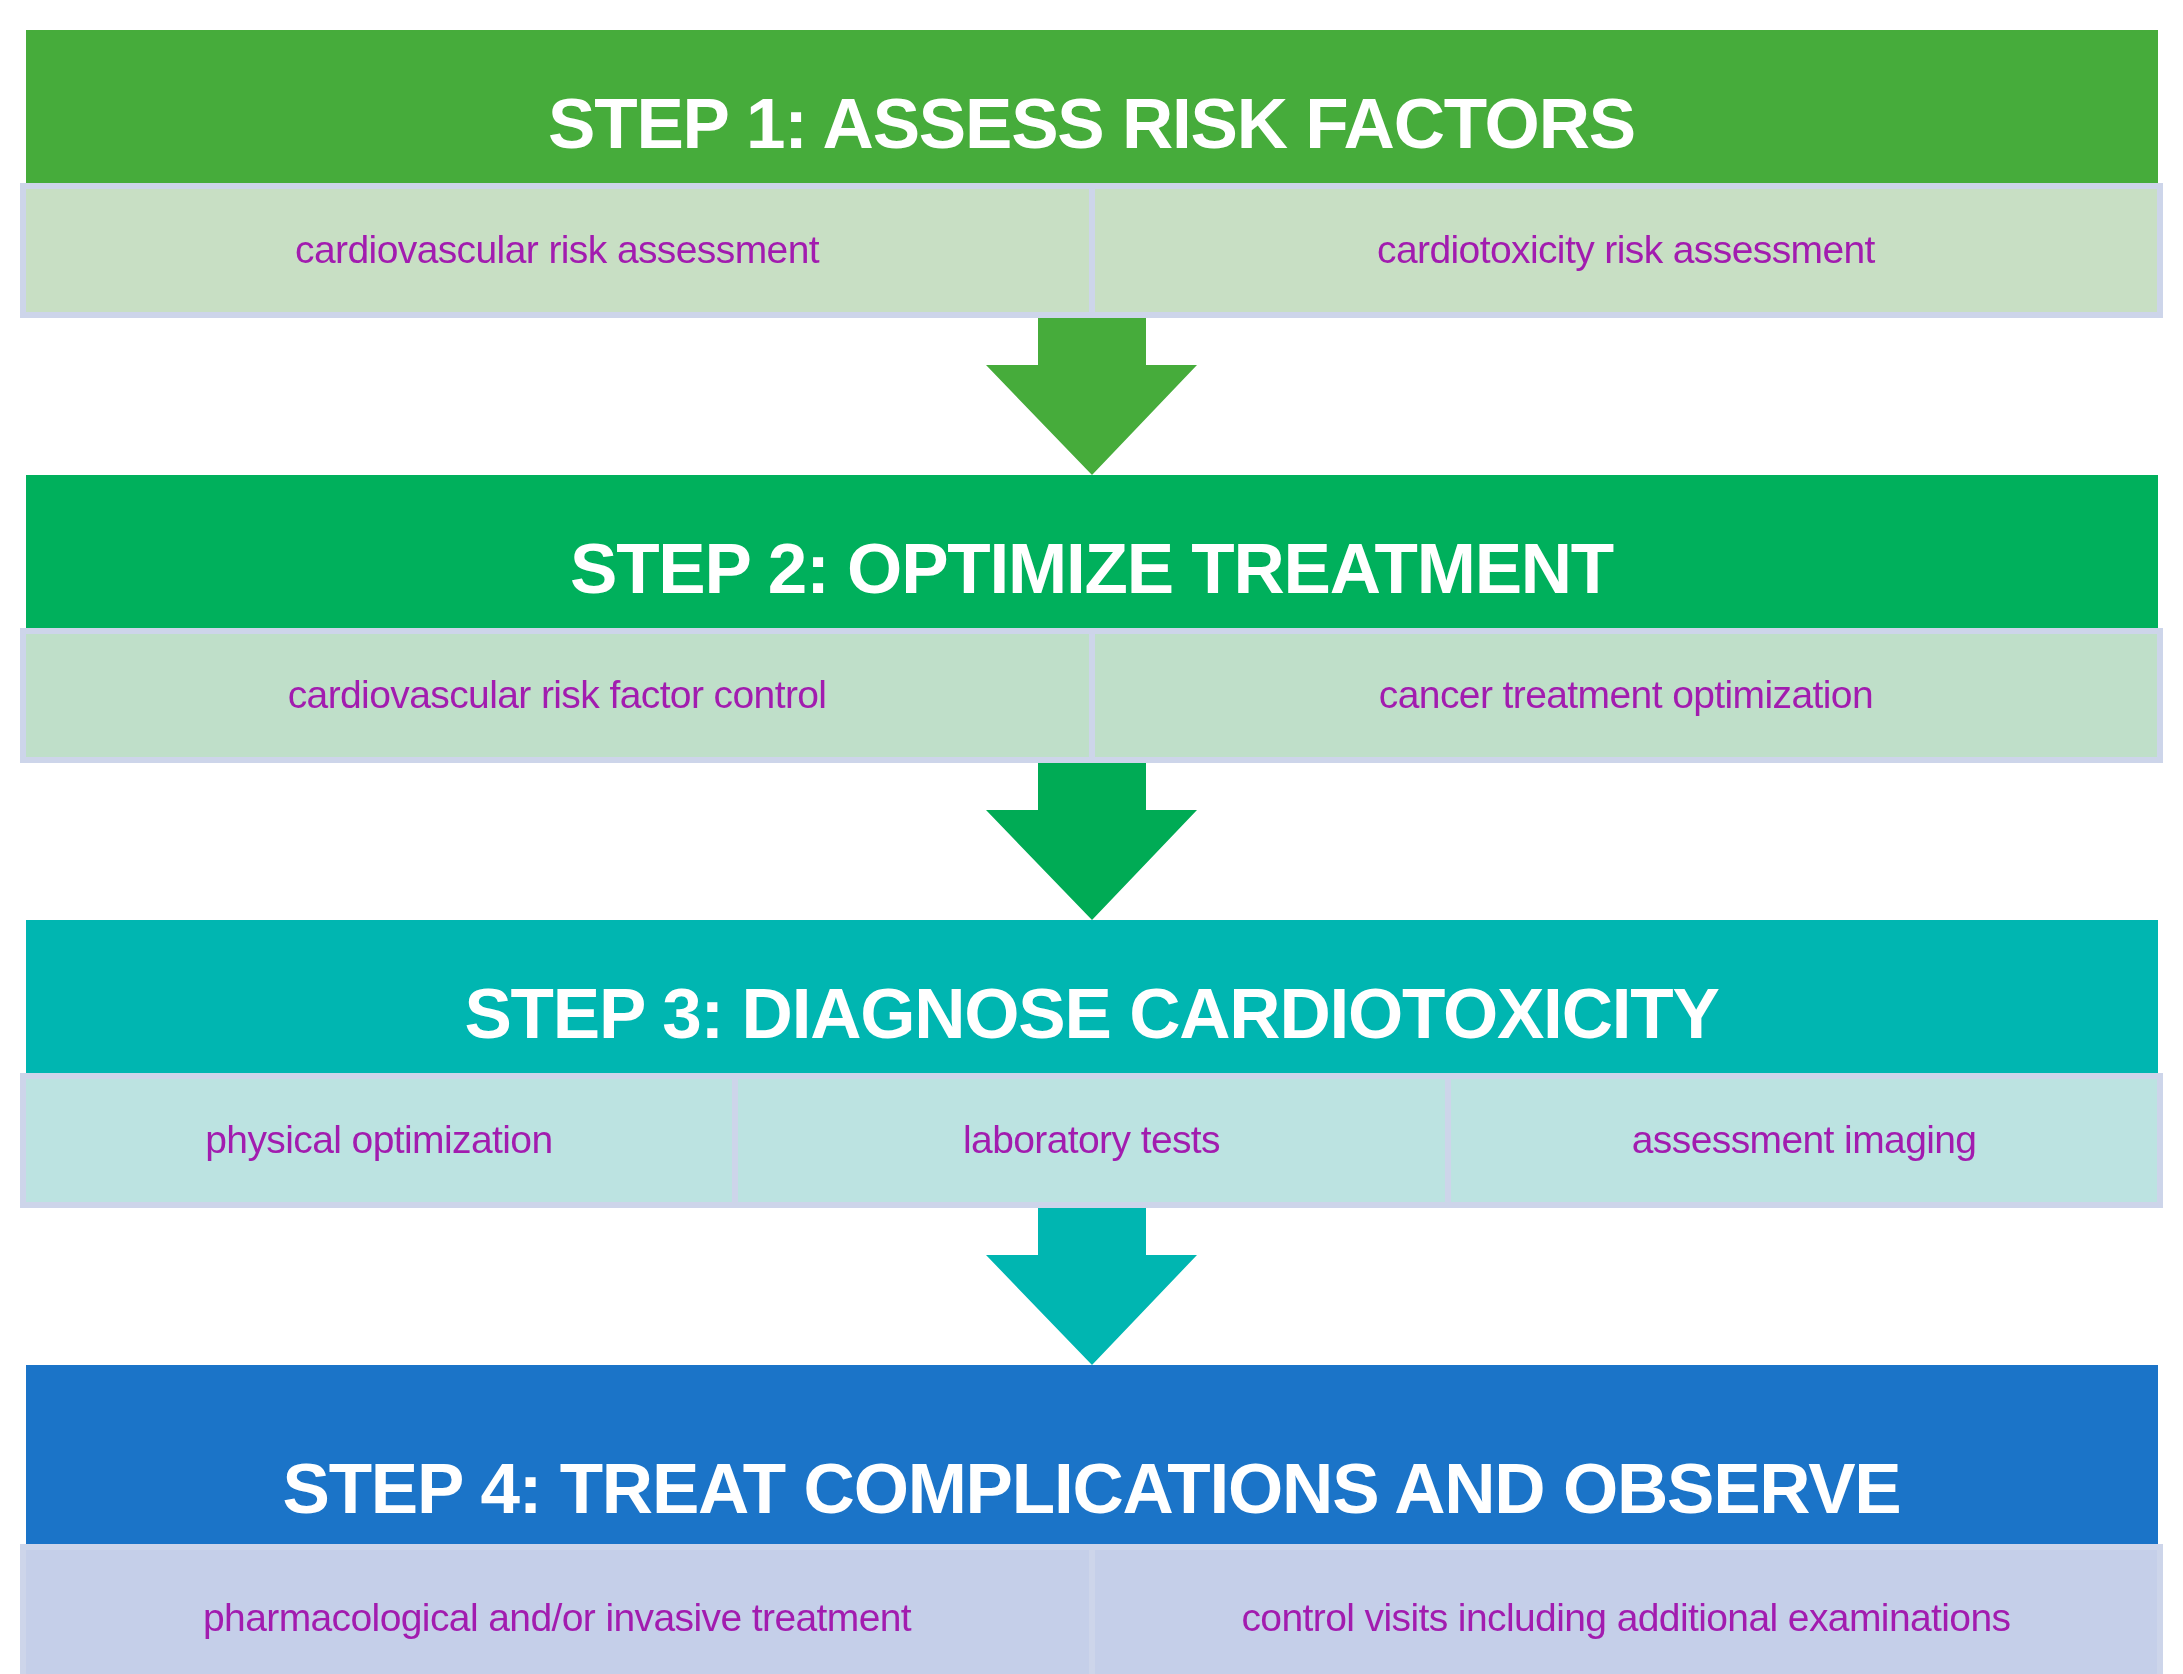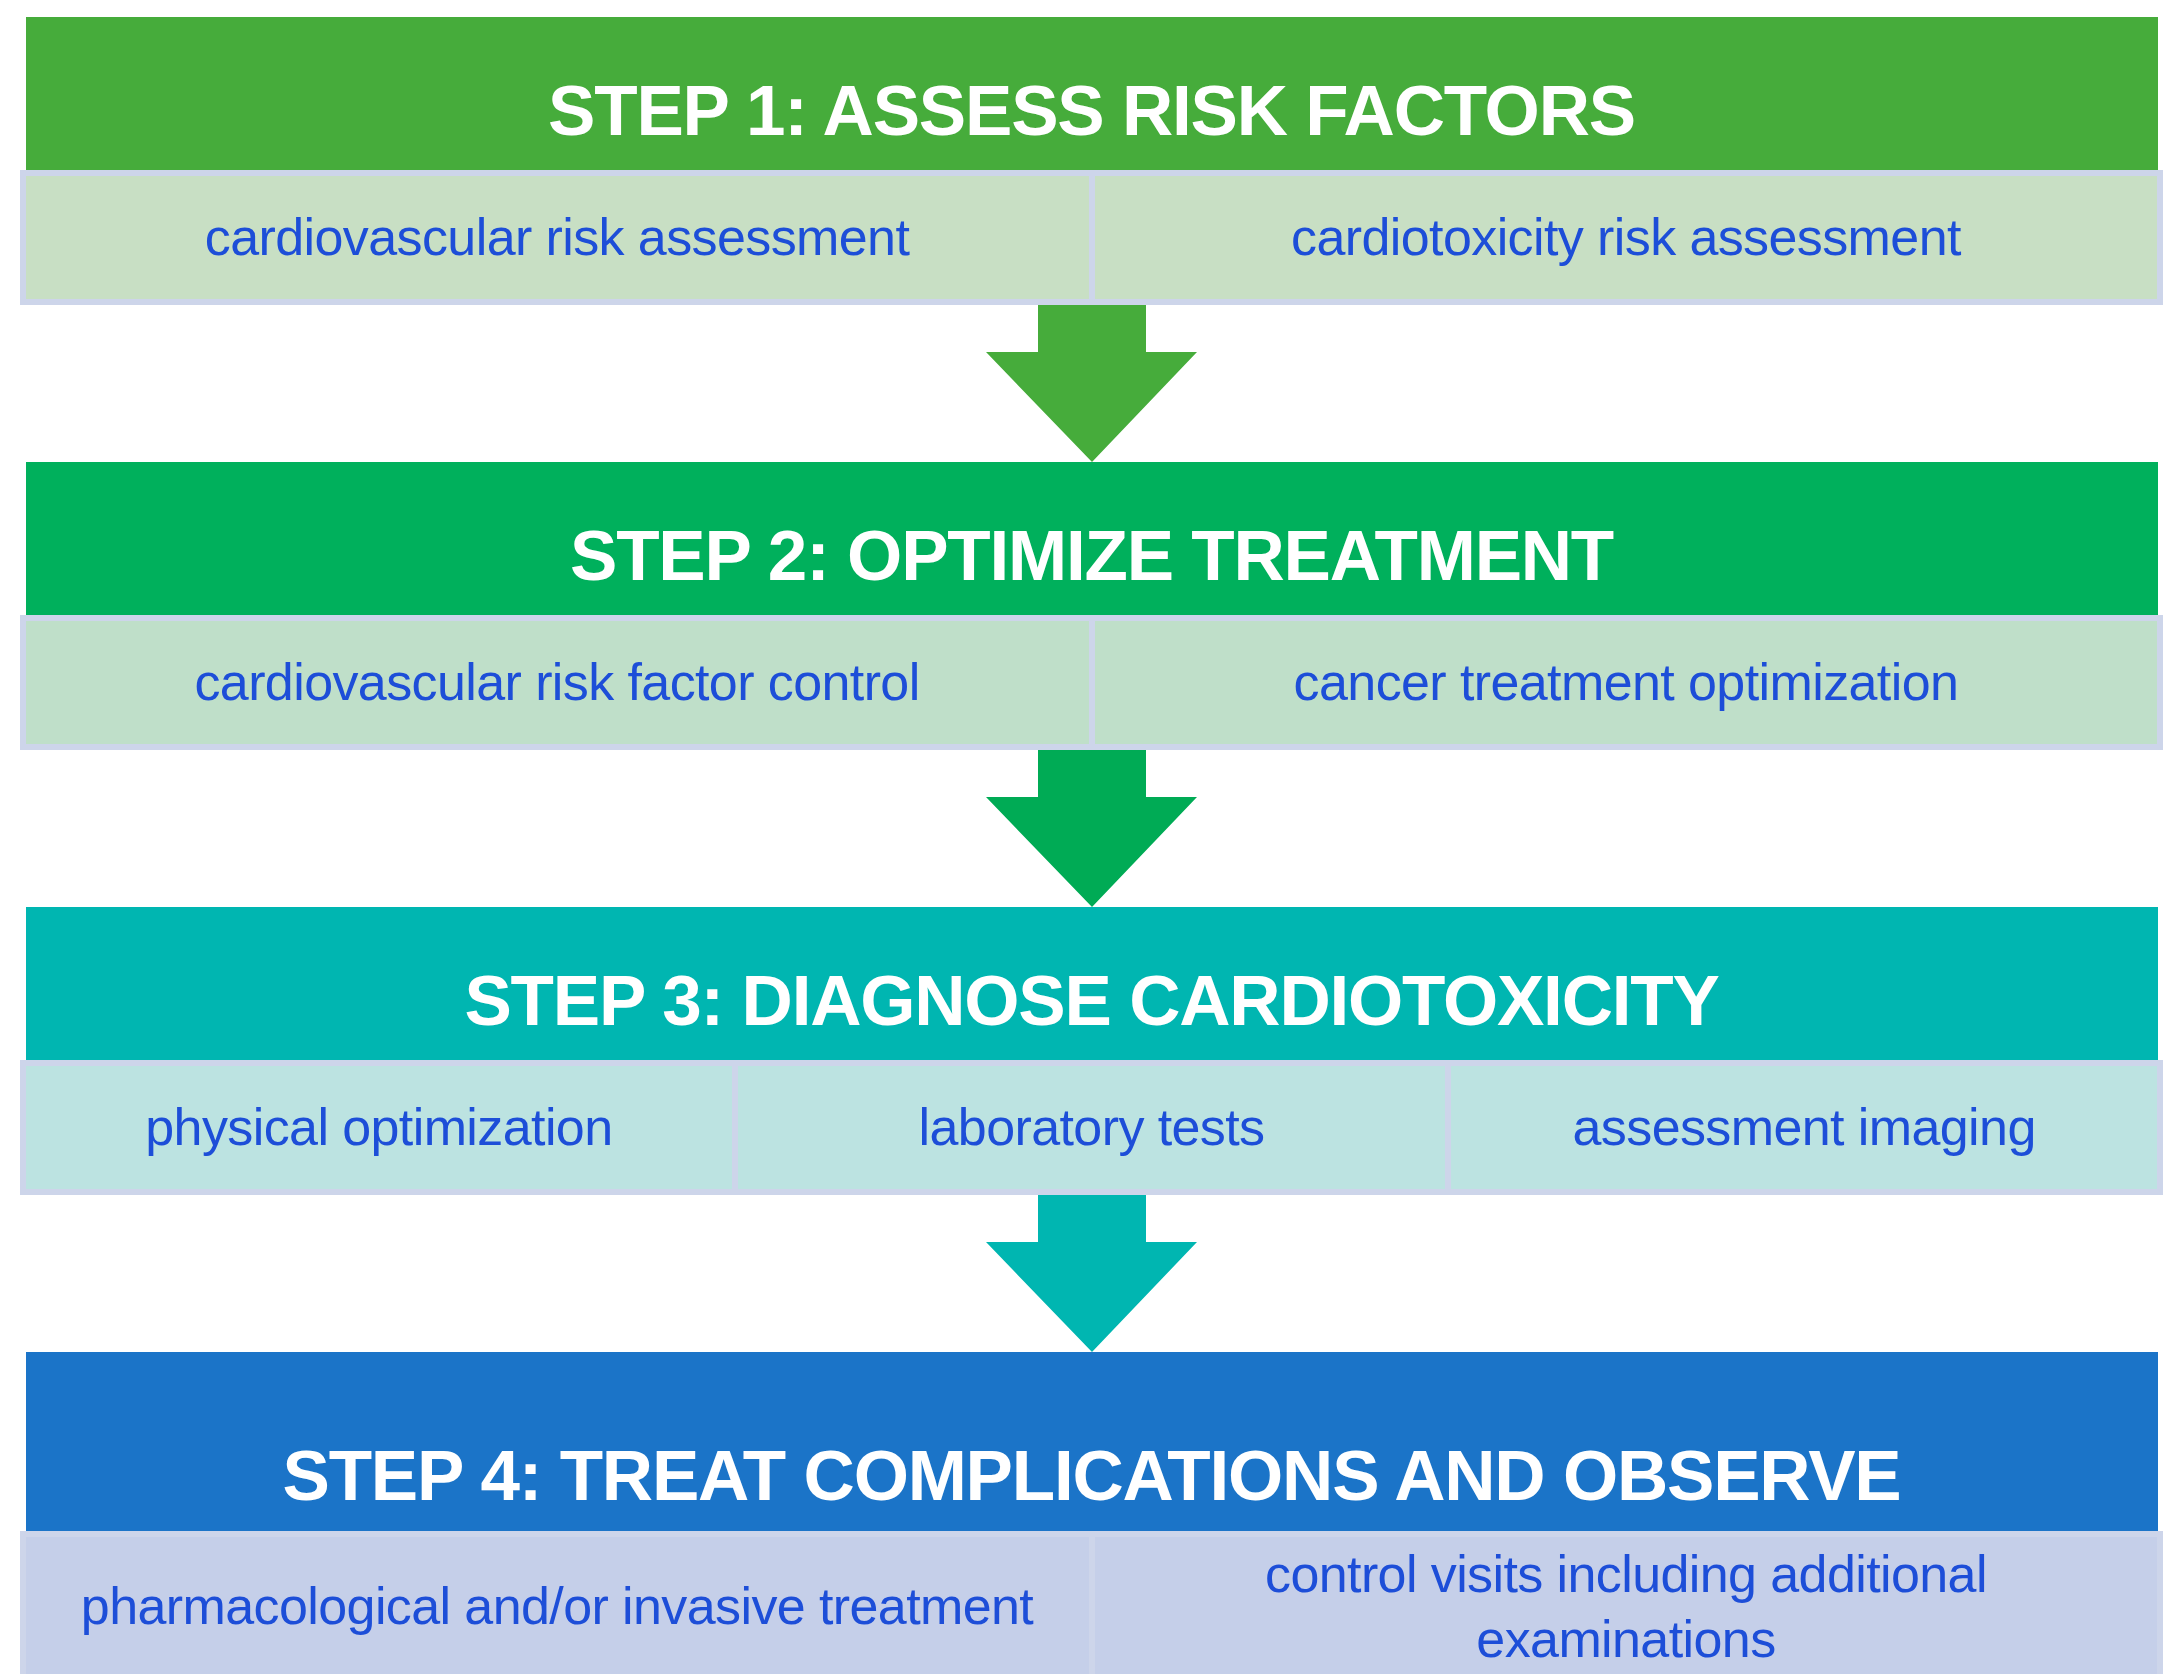--- a/index.html
+++ b/index.html
@@ -2,21 +2,21 @@
 <html style="font-size:9.5px"><head>
 <meta charset="utf-8">
 <style>
   html,body { margin:0; padding:0; background:#ffffff; }
   .canvas {
     position:relative;
     width:2183px;
     height:1674px;
     background:#ffffff;
     box-sizing:border-box;
-    padding-top:17px;
+    padding-top:30px;
     font-family:"Liberation Sans", sans-serif;
     overflow:hidden;
   }
   .step-header {
     margin:0 25.5px;
     height:153px;
     display:flex;
     align-items:flex-end;
     justify-content:center;
     padding-bottom:24px;
@@ -39,24 +39,24 @@
     border:6px solid #CDD5EA;
     background:#CDD5EA;
   }
   .cell {
     flex:1 1 0;
     min-height:123px;
     display:flex;
     align-items:center;
     justify-content:center;
     text-align:center;
-    font-size:52px;
+    font-size:39px;
     letter-spacing:-0.6px;
     font-stretch:condensed;
-    color:#1d4ed8;
+    color:#a21caf;
     padding:4.7px 24px;
     box-sizing:border-box;
     line-height:1.25;
   }
   .row4 .cell { min-height:136px; }
   .arrow-zone {
     height:157px;
     display:flex;
     justify-content:center;
   }

